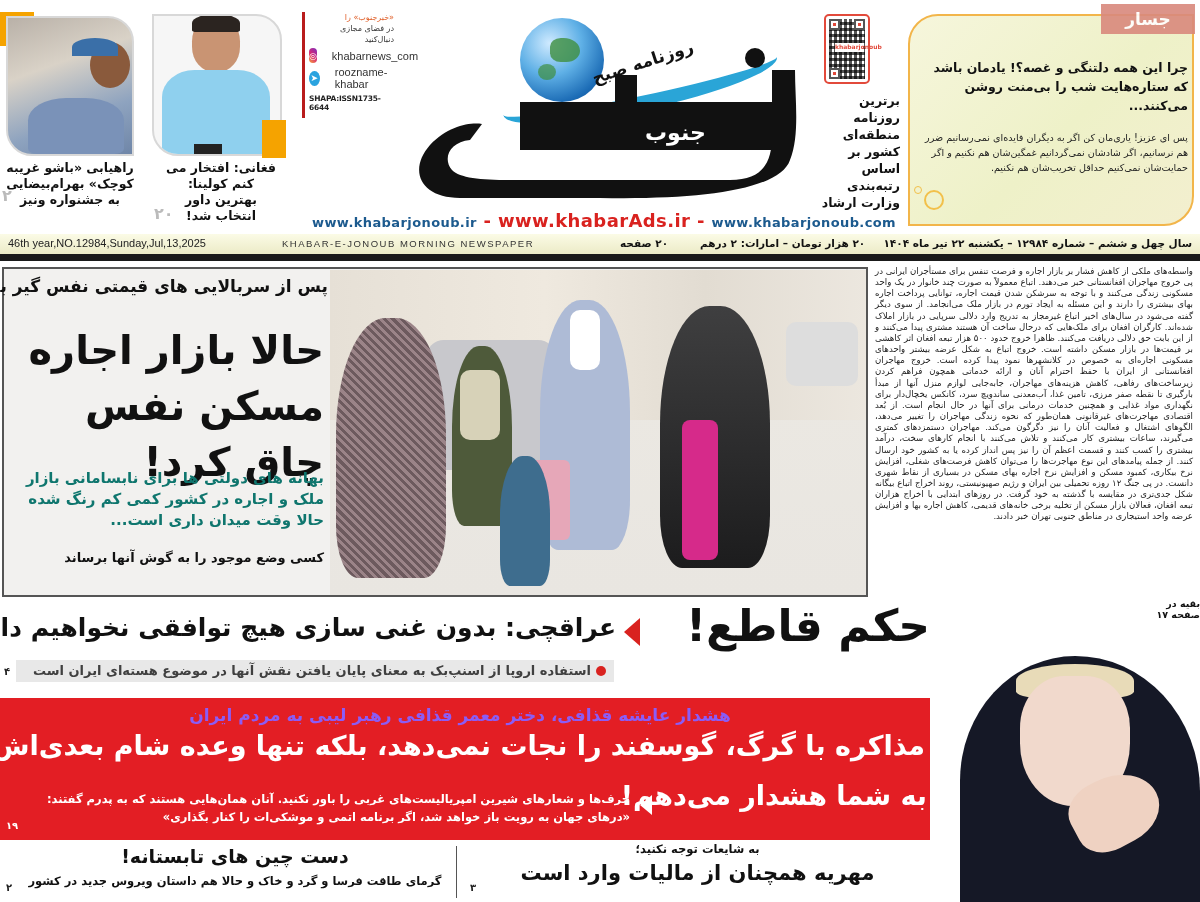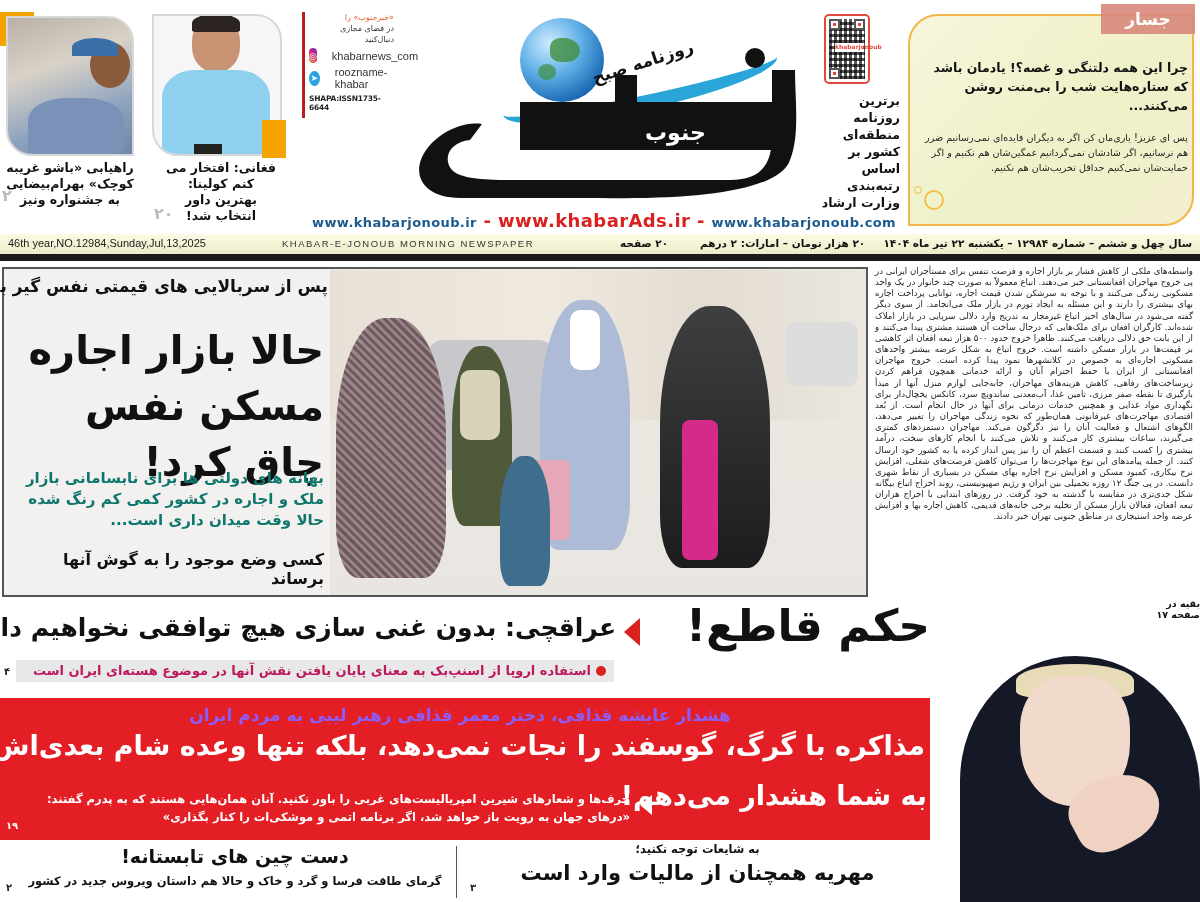--- a/index.html
+++ b/index.html
@@ -59,30 +59,30 @@
   
   .main-box { position: absolute; left: 2px; top: 267px; width: 866px; height: 330px; border: 2px solid #555; background: #f2f1ef; overflow: hidden; }
   .photo { position: absolute; left: 330px; top: 270px; width: 536px; height: 325px; background: linear-gradient(180deg,#e7e3dc 0%, #ebe8e2 40%, #e9e6e1 100%); overflow: hidden; }
   .photo .wall { position:absolute; left: 0; top: 0; width: 100%; height: 150px; background: linear-gradient(90deg,#e6e0d6,#efe9df 40%,#e2dcd2 70%,#ece7df); }
   .photo .car1 { position:absolute; left: 96px; top: 70px; width: 130px; height: 130px; background: #c8c8cc; border-radius: 18px 18px 6px 6px; }
   .photo .car2 { position:absolute; left: 456px; top: 52px; width: 72px; height: 64px; background: #ddd; border-radius: 10px; }
   .fig { position: absolute; border-radius: 45% 45% 20% 20%; }
   .main-kicker { position: absolute; left: 10px; top: 276px; width: 318px; direction: rtl; text-align: right; font-size: 17px; font-weight: bold; color: #111; white-space: nowrap; }
   .main-head { position: absolute; left: 6px; top: 322px; width: 318px; direction: rtl; text-align: right; font-size: 40px; line-height: 56px; font-weight: bold; color: #111; letter-spacing: -1px; }
   .main-sub { position: absolute; left: 6px; top: 468px; width: 318px; direction: rtl; text-align: right; font-size: 15px; line-height: 21px; font-weight: bold; color: #0f766e; }
-  .main-foot { position: absolute; left: 6px; top: 550px; width: 318px; direction: rtl; text-align: right; font-size: 16px; font-weight: bold; color: #111; }
+  .main-foot { position: absolute; left: 6px; top: 550px; width: 318px; direction: rtl; text-align: right; font-size: 13px; font-weight: bold; color: #111; }
 
   .col-text { position: absolute; left: 875px; top: 266px; width: 318px; direction: rtl; text-align: justify; font-size: 8.6px; line-height: 11.15px; color: #1a1a1a; }
   .col-more { position: absolute; left: 1142px; top: 598px; font-size: 9.5px; font-weight: bold; direction: rtl; color: #111; }
 
   
   .verdict { position: absolute; left: 640px; top: 600px; width: 290px; direction: rtl; text-align: right; font-size: 44px; font-weight: bold; color: #111; letter-spacing: -1px; }
   .red-arrow { position: absolute; width: 0; height: 0; border-top: 14px solid transparent; border-bottom: 14px solid transparent; border-right: 16px solid #d9221f; }
   .araghchi { position: absolute; left: 6px; top: 613px; width: 610px; direction: rtl; text-align: right; font-size: 25px; font-weight: bold; color: #111; white-space: nowrap; letter-spacing: -0.6px; }
-  .araghchi-sub { position: absolute; left: 16px; top: 660px; width: 598px; height: 22px; background: #e8e8e8; direction: rtl; text-align: right; font-size: 13px; font-weight: bold; padding-right: 8px; line-height: 22px; color: #be185d; }
+  .araghchi-sub { position: absolute; left: 16px; top: 660px; width: 598px; height: 22px; background: #e8e8e8; direction: rtl; text-align: right; font-size: 13px; font-weight: bold; padding-right: 8px; line-height: 22px; color: #404040; }
   .araghchi-sub .dot { display: inline-block; width: 10px; height: 10px; border-radius: 50%; background: #d9221f; margin-left: 5px; vertical-align: -1px; }
   .pg { position: absolute; font-size: 10px; font-weight: bold; color: #222; }
 
   
   .redbox { position: absolute; left: 0; top: 698px; width: 930px; height: 138px; background: #e31e24; }
   .red-kicker { position: absolute; left: 150px; top: 705px; width: 620px; text-align: center; direction: rtl; color: #8b5cf6; font-size: 17px; font-weight: bold; }
   .red-head { position: absolute; left: 10px; top: 730px; width: 915px; direction: rtl; text-align: right; color: #fff; font-size: 27px; font-weight: bold; white-space: nowrap; letter-spacing: -1px; }
   .red-head2 { position: absolute; left: 662px; top: 780px; width: 265px; direction: rtl; text-align: right; color: #fff; font-size: 27px; font-weight: bold; white-space: nowrap; letter-spacing: -1px; }
   .white-arrow { position: absolute; left: 640px; top: 795px; width: 0; height: 0; border-top: 10px solid transparent; border-bottom: 10px solid transparent; border-right: 12px solid #fff; }
   .red-quote { position: absolute; left: 40px; top: 790px; width: 590px; direction: rtl; text-align: right; color: #fff; font-size: 11.5px; line-height: 18px; font-weight: bold; }

